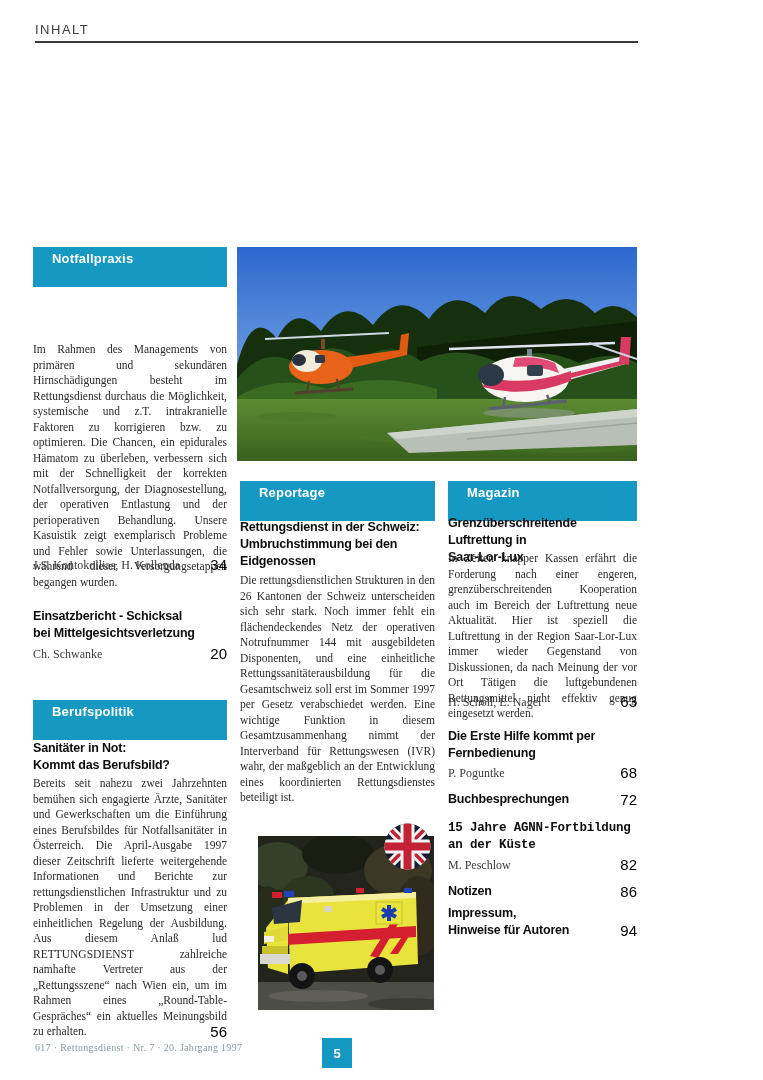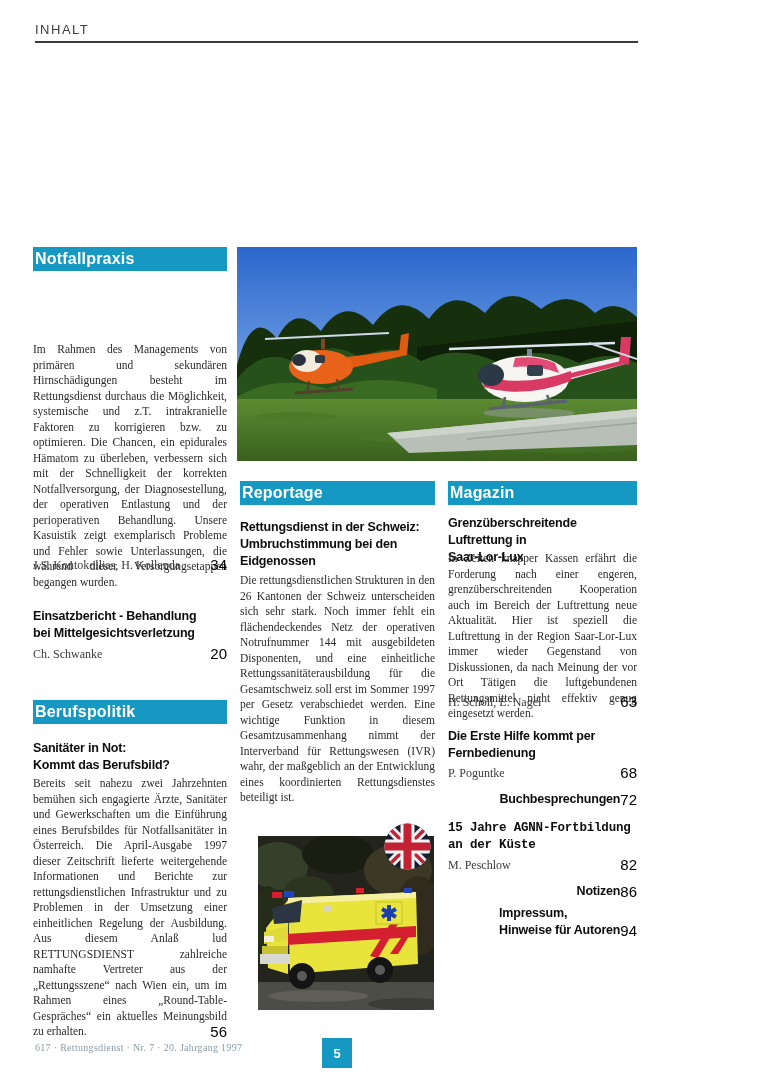--- a/index.html
+++ b/index.html
@@ -14,39 +14,39 @@
   }
   .header-rule { position:absolute; top:41px; left:35px; width:603px; height:2px; background:#3a3a3a; }
 
   .col { position:absolute; }
   .col1 { left:33px;  top:247px; width:194px; height:800px; }
   .col2 { left:240px; top:481px; width:195px; height:560px; }
   .col3 { left:448px; top:481px; width:189px; height:560px; }
   .abs { position:absolute; left:0; right:0; }
 
   .section-header {
-    position:absolute; left:0; right:0; height:24px; line-height:24px;
-    background:#1598c1; color:#ffffff; font-weight:bold; font-size:16px;
-    padding-left:2px; box-sizing:border-box; letter-spacing:0.2px;
+    position:absolute; left:0; right:0; height:40px; line-height:24px;
+    background:#1598c1; color:#ffffff; font-weight:bold; font-size:13px;
+    padding-left:19px; box-sizing:border-box; letter-spacing:0.2px;
   }
   .title {
     font-weight:bold; font-size:12.5px; line-height:17px; color:#0d0d0d;
     letter-spacing:-0.2px; white-space:pre-line;
   }
   .body-txt {
     font-family:"Liberation Serif", serif; font-size:11.5px; line-height:15.5px;
     color:#2a2a2a; text-align:justify;
   }
   .author-row {
     display:flex; justify-content:space-between; align-items:flex-end;
     font-family:"Liberation Serif", serif; font-size:12px; color:#3a3a3a;
   }
   .pagenum { font-family:"Liberation Sans", sans-serif; font-weight:normal; font-size:15px; color:#000; }
   .float-pg { float:right; margin-left:16px; }
-  .entry-row { display:flex; justify-content:flex-end; align-items:flex-end; }
+  .entry-row { display:flex; justify-content:space-between; align-items:flex-end; }
 
   .photo { position:absolute; overflow:hidden; }
   .photo-heli { left:237px; top:247px; width:400px; height:214px; }
   .photo-ambulance { left:258px; top:836px; width:176px; height:174px; }
   .flag { position:absolute; left:384px; top:823px; width:47px; height:47px; }
 
   .footer-text {
     position:absolute; left:35px; top:1042px;
     font-family:"Liberation Serif", serif; font-size:10px; color:#8a9aa4; letter-spacing:0.3px;
   }
@@ -126,21 +126,21 @@
 
   <div class="col col1">
     <div class="section-header" style="top:0;">Notfallpraxis</div>
 
     <div class="abs body-txt" style="top:95px;">Im Rahmen des Managements von primären und sekundären Hirnschädigungen besteht im Rettungsdienst durchaus die Möglichkeit, systemische und z.T. intrakranielle Faktoren zu korrigieren bzw. zu optimieren. Die Chancen, ein epidurales Hämatom zu überleben, verbessern sich mit der Schnelligkeit der korrekten Notfallversorgung, der Diagnosestellung, der operativen Entlastung und der perioperativen Behandlung. Unsere Kasuistik zeigt exemplarisch Probleme und Fehler sowie Unterlassungen, die während dieser Versorgungsetappen begangen wurden.</div>
     <div class="abs author-row" style="top:309px;">
       <span>J.S. Kontokollias, H. Kollenda</span>
       <span class="pagenum">34</span>
     </div>
 
-    <div class="abs title" style="top:361px;">Einsatzbericht - Behandlung
+    <div class="abs title" style="top:361px;">Einsatzbericht - Schicksal
 bei Mittelgesichtsverletzung</div>
     <div class="abs author-row" style="top:398px;">
       <span>Ch. Schwanke</span>
       <span class="pagenum">20</span>
     </div>
 
     <div class="section-header" style="top:453px;">Berufspolitik</div>
     <div class="abs title" style="top:493px;">Sanitäter in Not:
 Kommt das Berufsbild?</div>
     <div class="abs body-txt" style="top:529px;">

